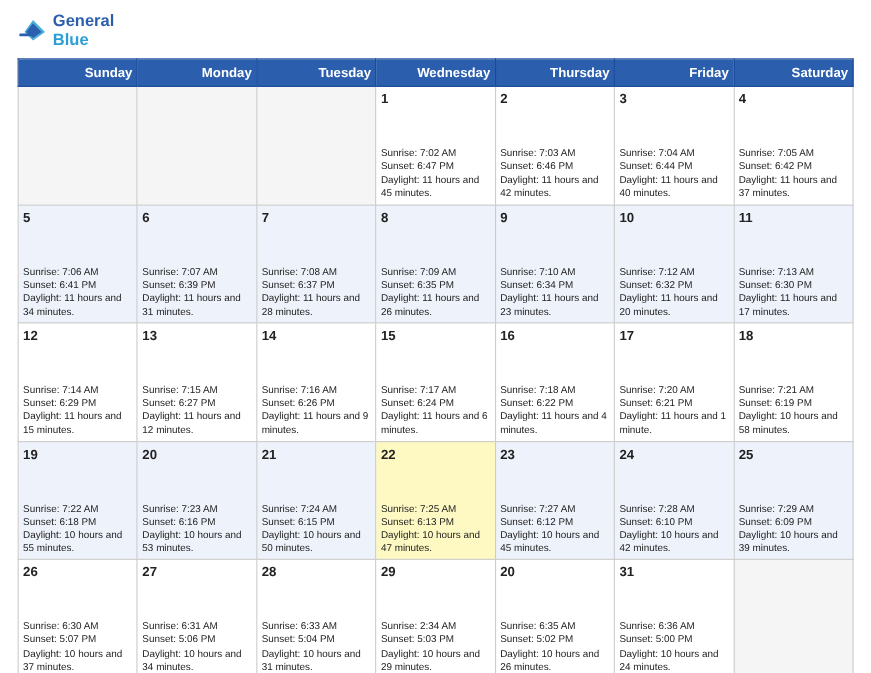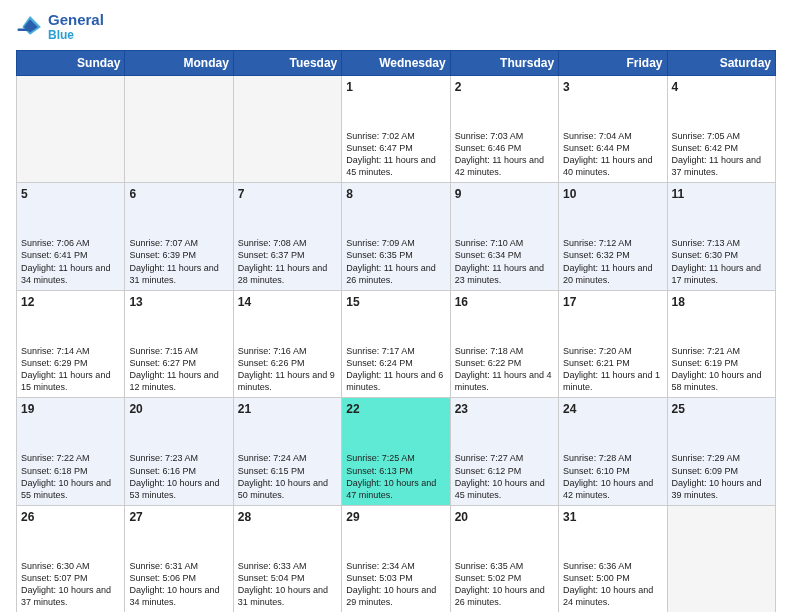--- a/index.html
+++ b/index.html
@@ -101,21 +101,21 @@
         <rect x="0" y="0" width="36" height="36" fill="white"></rect>
 
         <polygon points="18,4 32,18 18,28 8,18" fill="#2b9fd4" opacity="0.85"></polygon>
         <polygon points="18,8 28,18 18,25 10,18" fill="#2b5fad"></polygon>
         <rect x="2" y="20" width="14" height="3" rx="1" fill="#2b5fad"></rect>
       </svg>
       <div>
         <div style="font-size:15px;font-weight:bold;color:#1a1a1a;line-height:1.1;">
           <span style="color:#2b5fad;">General</span>
         </div>
-        <div style="font-size:12px;font-weight:bold;color:#2b9fd4;line-height:1.1;">Blue</div>
+        <div style="font-size:15px;font-weight:bold;color:#2b9fd4;line-height:1.1;">Blue</div>
       </div>
     </div>
     <div class="title-area">
       <div class="month-title"></div>
       <div class="subtitle"></div>
     </div>
   </div>
 
   <table class="calendar-table">
     <thead>
@@ -280,21 +280,21 @@
 Daylight: 10 hours
 and 53 minutes.</div>
           </td>
           <td style="background: rgb(238, 242, 251);">
             <span class="day-number">21</span>
             <div class="day-info">Sunrise: 7:24 AM
 Sunset: 6:15 PM
 Daylight: 10 hours
 and 50 minutes.</div>
           </td>
-          <td style="background: #5eead4;">
+          <td style="background: #fef9c3;">
             <span class="day-number">22</span>
             <div class="day-info">Sunrise: 7:25 AM
 Sunset: 6:13 PM
 Daylight: 10 hours
 and 47 minutes.</div>
           </td>
           <td style="background: rgb(238, 242, 251);">
             <span class="day-number">23</span>
             <div class="day-info">Sunrise: 7:27 AM
 Sunset: 6:12 PM

